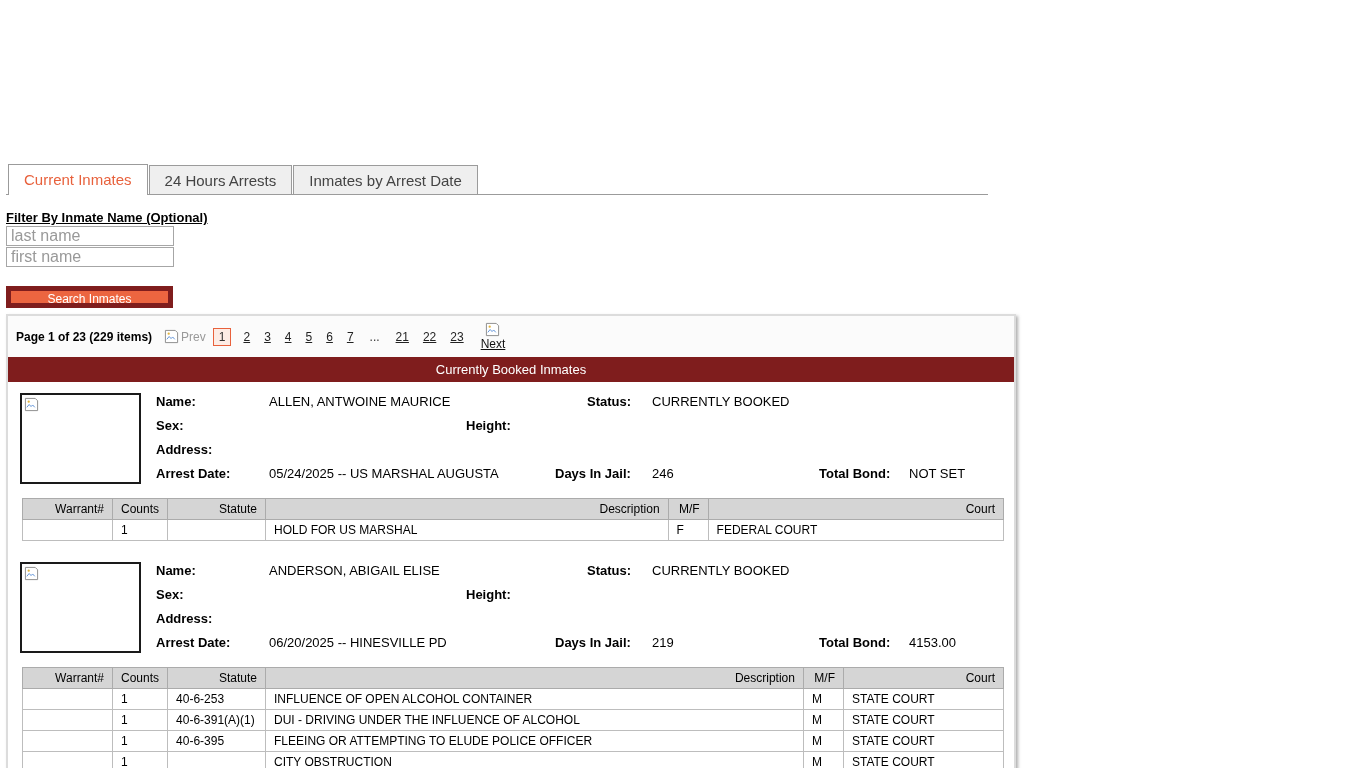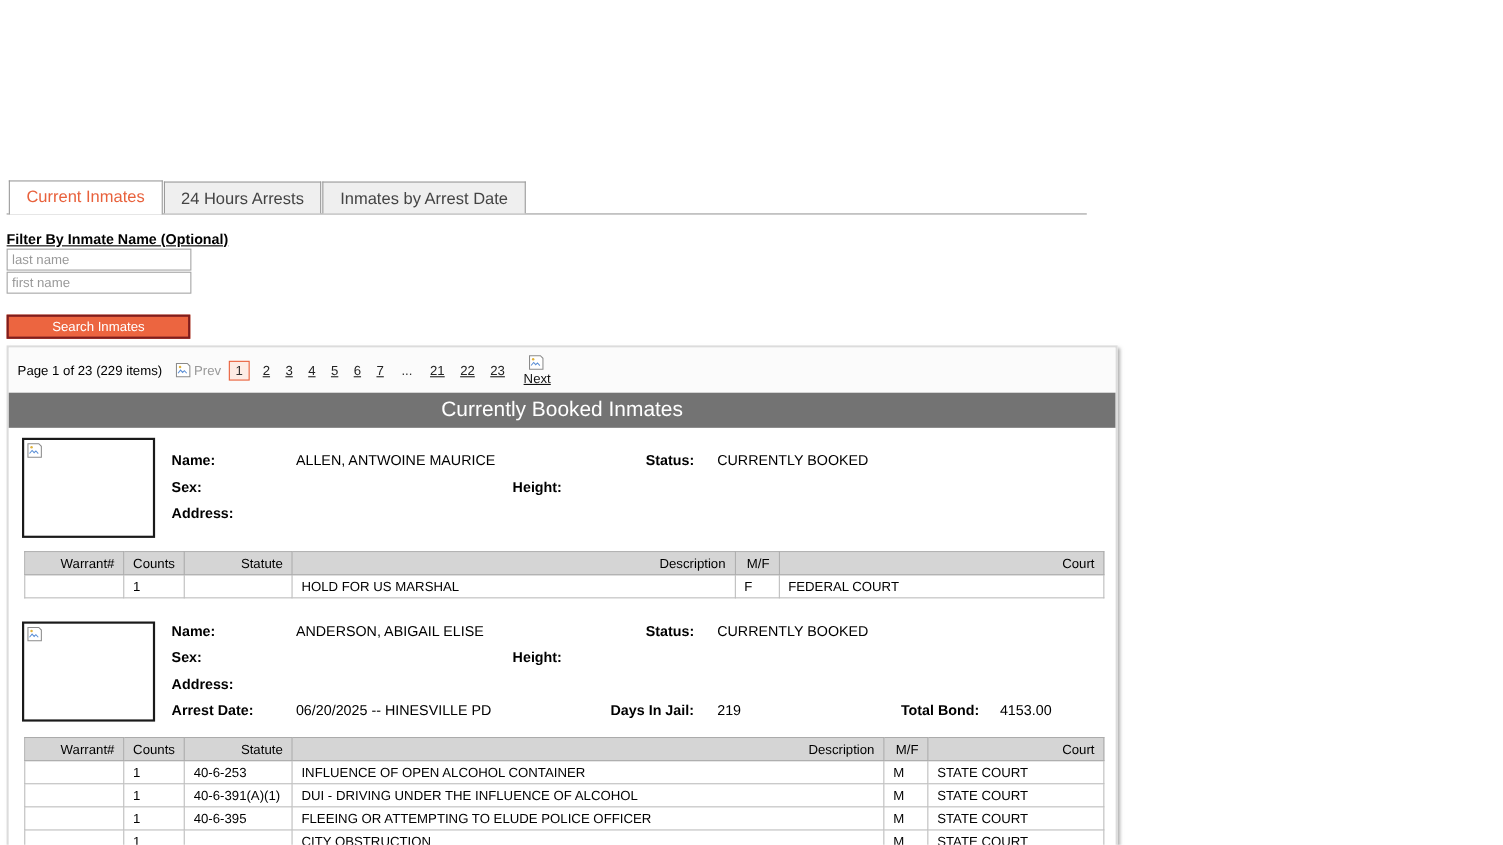--- a/index.html
+++ b/index.html
@@ -15,43 +15,43 @@
   .tab {
     padding:6px 15px 5px; border:1px solid #9b9b9b; border-bottom:none;
     background:#efefef; color:#444; font-size:15px; margin-right:1px; cursor:pointer; white-space:nowrap;
   }
   .tab.active { background:#fff; color:#e8613c; margin-bottom:-1px; padding-bottom:7px; }
 
   
   .filter-title { margin-top:15px; font-weight:bold; font-size:13px; text-decoration:underline; }
   .filter-input {
     display:block; width:168px; height:20px; border:1px solid #a6a6a6;
-    padding:2px 4px; font-size:12px; margin-top:1px; font-family:inherit; color:#333;
+    padding:2px 4px; font-size:16px; margin-top:1px; font-family:inherit; color:#333;
   }
   .filter-input::placeholder { color:#999; opacity:1; }
   .search-btn {
     display:block; margin-top:19px; width:167px; height:22px;
-    background:#ec6540; color:#fff; border:2px solid #7f1d1d;
+    background:#ec6540; color:#fff; border:5px solid #7f1d1d;
     font-size:12px; font-family:inherit; cursor:pointer;
   }
 
   
   .panel { margin-top:6px; width:1010px; background:#fff; border:2px solid #dcdcdc;
            box-shadow:2px 2px 3px rgba(110,110,110,.55); }
   .pager { display:flex; align-items:center; padding:6px 8px; background:#fbfbfb; font-size:12px; }
-  .pager-summary { margin-right:12px; }
+  .pager-summary { margin-right:12px;font-weight:bold; }
   .pager-prev { display:inline-flex; align-items:center; color:#999; margin-right:2px; cursor:default; }
   .pager-prev .prev-text { margin-left:2px; }
   .page-links { display:inline-flex; align-items:center; }
   .page-current { border:1px solid #e8613c; background:#fdece5; padding:1px 5px; margin:0 5px; color:#333; }
   .page-link { margin:0 7px; color:#222; text-decoration:underline; cursor:pointer; }
   .page-ellipsis { margin:0 9px; color:#333; }
   .pager-next { display:inline-flex; align-items:center; margin-left:8px; cursor:pointer;flex-direction:column; }
   .pager-next .next-text { color:#111; text-decoration:underline; margin-left:2px; }
-  .panel-header { background:#737373; color:#fff; text-align:center; font-size:19px; padding:5px 0; }
+  .panel-header { background:#7f1d1d; color:#fff; text-align:center; font-size:13px; padding:5px 0; }
 
   
   .inmate-card { padding:6px 6px 10px; background:#fff; }
   .inmate-top { display:flex;align-items:center; }
   .photo { width:121px; height:91px; border:2px solid #1a1a1a; margin:3px 0 0 6px; background:#fff; padding:2px; flex:0 0 auto; }
   .info { margin-left:15px; padding-top:2px; }
   .info-row { height:24px; line-height:24px; font-size:13px; white-space:nowrap; }
   .lbl { font-weight:bold; display:inline-block; }
   .val { display:inline-block; }
   .w113{width:113px;} .w318{width:318px;} .w65{width:65px;} .w197{width:197px;}
@@ -131,20 +131,23 @@
       <div class="info">
         <div class="info-row">
           <span class="lbl w113">Name:</span><span class="val w318">ALLEN, ANTWOINE MAURICE</span><span class="lbl w65">Status:</span><span class="val">CURRENTLY BOOKED</span>
         </div>
         <div class="info-row">
           <span class="lbl w113">Sex:</span><span class="val w197"></span><span class="lbl w60">Height:</span><span class="val"></span>
         </div>
         <div class="info-row">
           <span class="lbl w113">Address:</span><span class="val"></span>
         </div>
+        <div class="info-row">
+          <span class="lbl w113">Arrest Date:</span><span class="val w286">05/24/2025 -- US MARSHAL AUGUSTA</span><span class="lbl w97">Days In Jail:</span><span class="val w167">246</span><span class="lbl w90">Total Bond:</span><span class="val">NOT SET</span>
+        </div>
       </div>
     </div>
     <table class="charges">
       <thead>
         <tr>
           <th class="col-warrant">Warrant#</th>
           <th class="col-counts">Counts</th>
           <th class="col-statute">Statute</th>
           <th>Description</th>
           <th class="col-mf">M/F</th>

